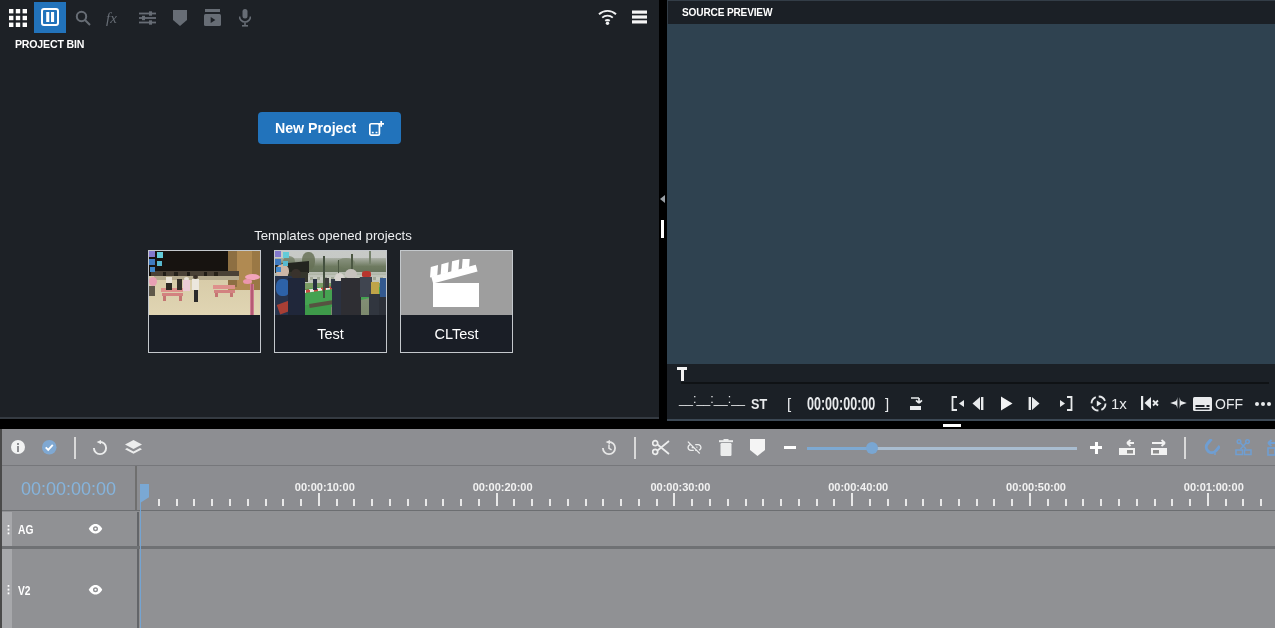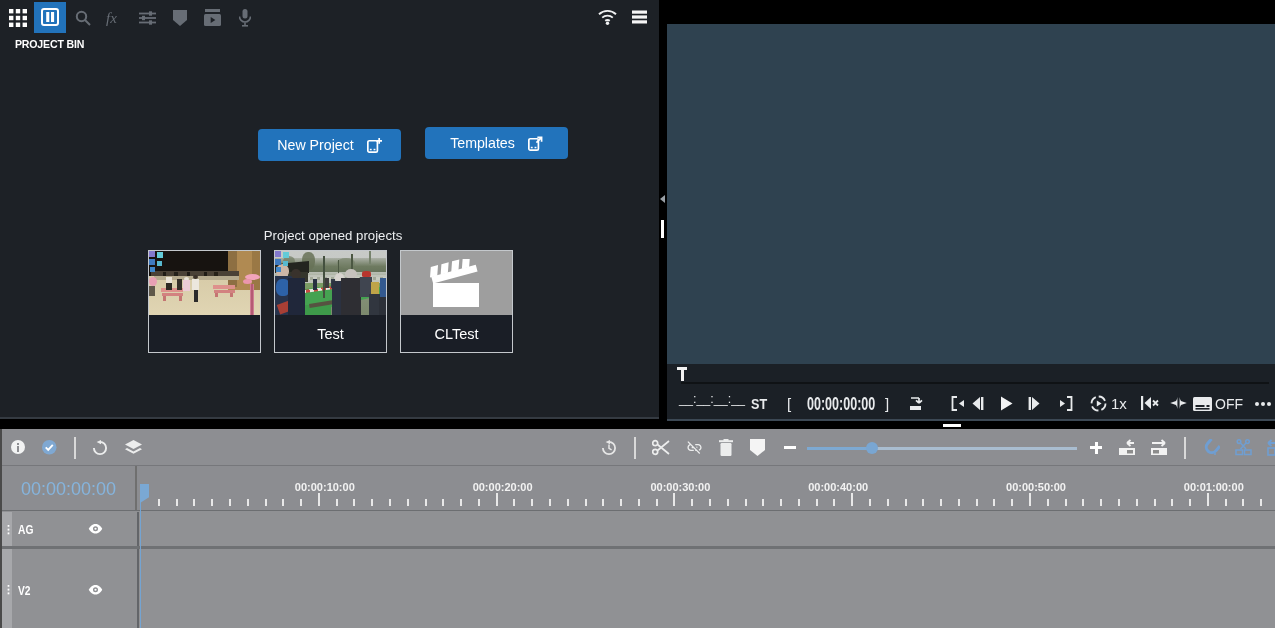--- a/index.html
+++ b/index.html
@@ -89,36 +89,29 @@
       <g fill="#f5f5f5">
         <rect x="0" y="0.5" width="15" height="3.2"></rect>
           <rect x="0" y="5.4" width="15" height="3.2"></rect>
           <rect x="0" y="10.3" width="15" height="3.2"></rect>
       </g>
     </svg>
   </div>
 
   <div class="abs" style="left:15px;top:37.5px;color:#fff;font-size:11.5px;font-weight:bold;letter-spacing:-.2px;transform:scaleX(.92);transform-origin:0 0;">PROJECT BIN</div>
 
-  <div class="abs btn" style="left:258px;top:129px;">New Project
+  <div class="abs btn" style="left:258px;top:112px;font-weight:bold;">New Project
     <svg class="bicon" width="16" height="16" viewBox="0 0 16 16">
       <rect x="0.9" y="2.9" width="10.2" height="12.2" rx="1.5" fill="none" stroke="#fff" stroke-width="1.8"></rect>
       <rect x="3" y="11.5" width="2" height="1.6" fill="#fff"></rect>
         <rect x="7" y="11.5" width="2" height="1.6" fill="#fff"></rect>
       <path d="M13 0 V6 M10 3 H16" fill="none" stroke="#fff" stroke-width="1.8"></path>
     </svg></div>
-  <div class="abs btn" style="left:425px;top:127px;">Templates
-    <svg class="bicon" width="16" height="16" viewBox="0 0 16 16">
-      <rect x="0.9" y="2.9" width="10.2" height="12.2" rx="1.5" fill="none" stroke="#fff" stroke-width="1.8"></rect>
-      <rect x="3" y="11.5" width="2" height="1.6" fill="#fff"></rect>
-        <rect x="7" y="11.5" width="2" height="1.6" fill="#fff"></rect>
-      <path d="M9 7 L14.2 1.8 M14.5 6 V1.5 H10" fill="none" stroke="#fff" stroke-width="1.8"></path>
-    </svg></div>
-
-  <div class="abs" style="left:163px;top:228px;width:340px;text-align:center;color:#eceef0;font-size:13.2px;">Project opened projects</div>
+
+  <div class="abs" style="left:163px;top:228px;width:340px;text-align:center;color:#eceef0;font-size:13.2px;">Templates opened projects</div>
 
   <div class="abs card" style="left:148px;top:250px;">
     <div class="thumb" id="thumb1">
 
       <div class="abs" style="left:0;top:0;width:111px;height:64px;background:linear-gradient(180deg,#8a8172 0%,#cabd9d 18%,#d8cca9 45%,#e0d5b3 100%);"></div>
 
       <div class="abs" style="left:0;top:0;width:79px;height:25px;background:#171310;"></div>
 
       <div class="abs" style="left:79px;top:0;width:32px;height:39px;background:#b08a52;"></div>
       <div class="abs" style="left:79px;top:0;width:9px;height:36px;background:#8d6f42;"></div>
@@ -236,20 +229,23 @@
       <div class="abs" style="left:8px;top:10px;width:5px;height:5px;background:#58b9cf;"></div>
       <div class="abs" style="left:1px;top:16px;width:5px;height:5px;background:#3f86c9;"></div>
     </div>
     <div class="clabel">Test</div>
   </div>
 
   <div class="abs" style="left:659px;top:0;width:8px;height:421px;background:#000;"></div>
   <div class="abs" style="left:660px;top:195px;width:0;height:0;border-top:4px solid transparent;border-bottom:4px solid transparent;border-right:5px solid #9aa0a6;"></div>
   <div class="abs" style="left:661px;top:220px;width:3px;height:18px;background:#fff;"></div>
 
+  <div class="abs" style="left:667px;top:0;width:608px;height:24px;background:#1b2026;border-top:1.5px solid #333d47;border-left:1.5px solid #333d47;">
+    <div style="position:absolute;left:14px;top:5px;color:#fff;font-size:11.5px;font-weight:bold;letter-spacing:-.2px;transform:scaleX(.88);transform-origin:0 0;">SOURCE PREVIEW</div>
+  </div>
   <div class="abs" style="left:667px;top:24px;width:608px;height:340px;background:#2f4250;"></div>
 
   <div class="abs" id="transport" style="left:667px;top:364px;width:608px;height:57px;background:#1b2026;border-bottom:2px solid #3c4854;">
 
     <div style="position:absolute;left:10px;top:3px;width:10px;height:3px;background:#f2f2f2;"></div>
     <div style="position:absolute;left:13.5px;top:3px;width:3px;height:14px;background:#f2f2f2;"></div>
 
     <div style="position:absolute;left:14px;top:18px;width:588px;height:2px;background:#0f1215;"></div>
 
     <div id="trow" style="position:absolute;left:0;top:24px;width:608px;height:31px;color:#e8eaec;">
@@ -455,21 +451,21 @@
         <div style="position:absolute;left:691.2px;top:33px;width:2px;height:7px;background:#e8e8e8;"></div>
         <div style="position:absolute;left:709.0px;top:33px;width:2px;height:7px;background:#e8e8e8;"></div>
         <div style="position:absolute;left:726.7px;top:33px;width:2px;height:7px;background:#e8e8e8;"></div>
         <div style="position:absolute;left:744.5px;top:33px;width:2px;height:7px;background:#e8e8e8;"></div>
         <div style="position:absolute;left:762.3px;top:33px;width:2px;height:7px;background:#e8e8e8;"></div>
         <div style="position:absolute;left:780.1px;top:33px;width:2px;height:7px;background:#e8e8e8;"></div>
         <div style="position:absolute;left:797.9px;top:33px;width:2px;height:7px;background:#e8e8e8;"></div>
         <div style="position:absolute;left:815.6px;top:33px;width:2px;height:7px;background:#e8e8e8;"></div>
         <div style="position:absolute;left:833.4px;top:33px;width:2px;height:7px;background:#e8e8e8;"></div>
         <div style="position:absolute;left:851.2px;top:27px;width:2px;height:13px;background:#e8e8e8;"></div>
-        <div style="position:absolute;left:808.2px;top:15px;width:100px;text-align:left;color:#f2f2f2;font-size:11px;font-weight:bold;">00:00:40:00</div>
+        <div style="position:absolute;left:808.2px;top:15px;width:100px;text-align:center;color:#f2f2f2;font-size:11px;font-weight:bold;">00:00:40:00</div>
         <div style="position:absolute;left:869.0px;top:33px;width:2px;height:7px;background:#e8e8e8;"></div>
         <div style="position:absolute;left:886.8px;top:33px;width:2px;height:7px;background:#e8e8e8;"></div>
         <div style="position:absolute;left:904.5px;top:33px;width:2px;height:7px;background:#e8e8e8;"></div>
         <div style="position:absolute;left:922.3px;top:33px;width:2px;height:7px;background:#e8e8e8;"></div>
         <div style="position:absolute;left:940.1px;top:33px;width:2px;height:7px;background:#e8e8e8;"></div>
         <div style="position:absolute;left:957.9px;top:33px;width:2px;height:7px;background:#e8e8e8;"></div>
         <div style="position:absolute;left:975.7px;top:33px;width:2px;height:7px;background:#e8e8e8;"></div>
         <div style="position:absolute;left:993.4px;top:33px;width:2px;height:7px;background:#e8e8e8;"></div>
         <div style="position:absolute;left:1011.2px;top:33px;width:2px;height:7px;background:#e8e8e8;"></div>
         <div style="position:absolute;left:1029.0px;top:27px;width:2px;height:13px;background:#e8e8e8;"></div>

